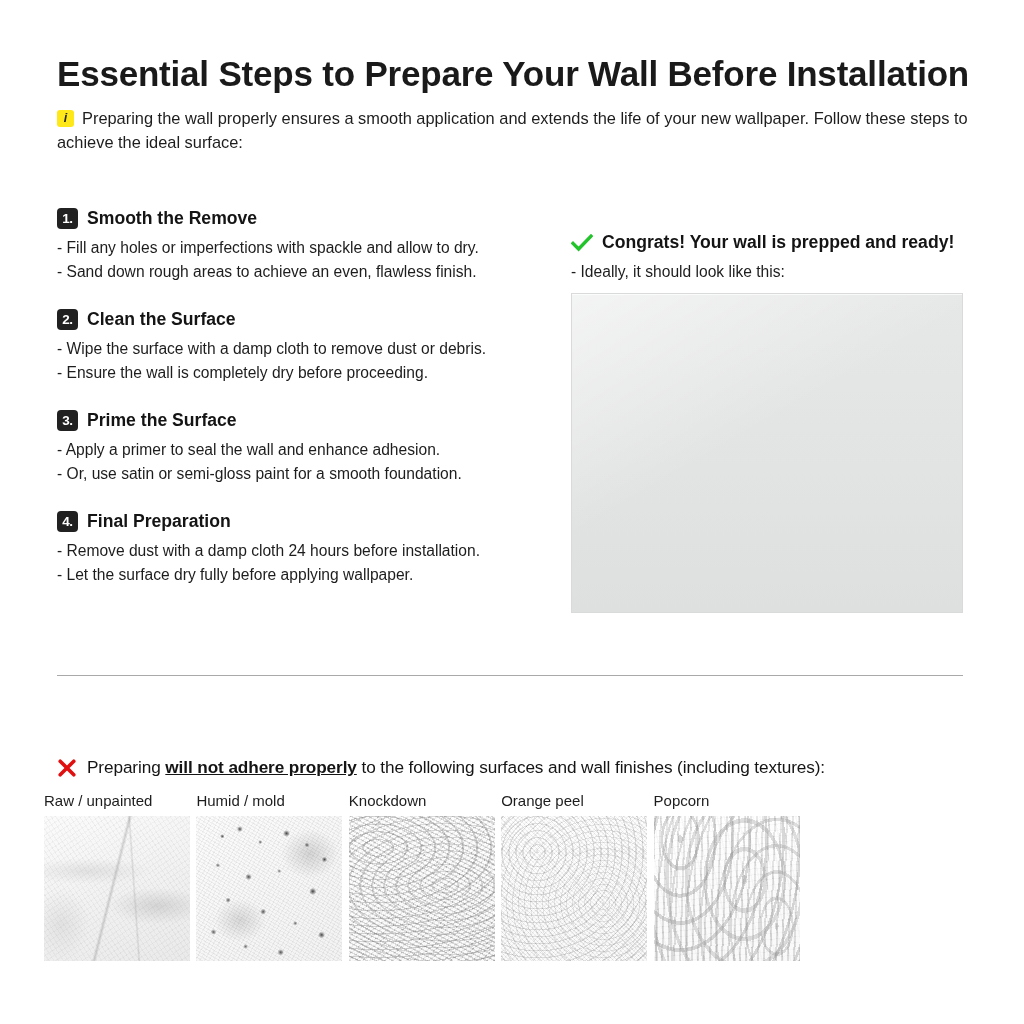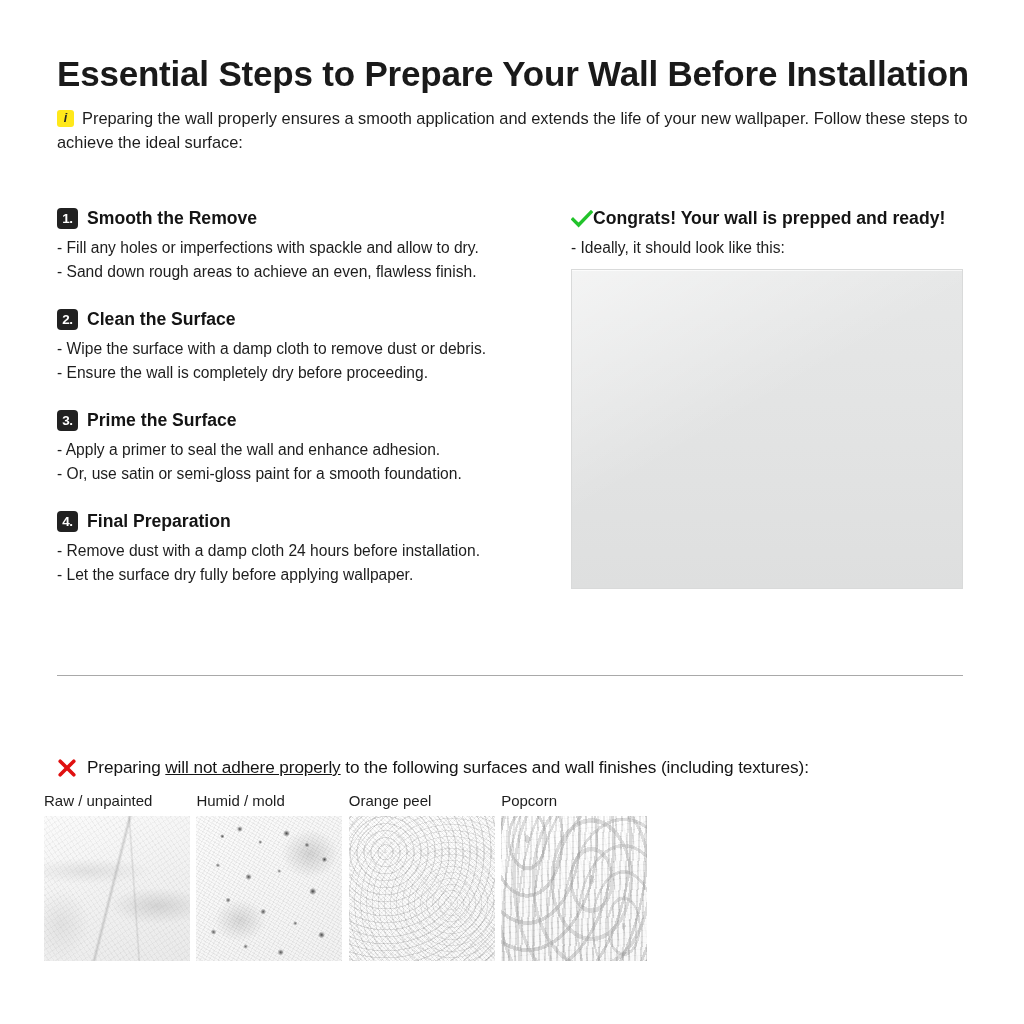--- a/index.html
+++ b/index.html
@@ -45,21 +45,21 @@
     background: #212121; border-radius: 4px;
     color: #ffffff; font-size: 13.5px; font-weight: bold;
     display: flex; align-items: center; justify-content: center;
     letter-spacing: -0.5px;
   }
   .step-title { font-size: 17.6px; font-weight: bold; color: #141414; }
   .step-line { font-size: 15.6px; line-height: 23.5px; color: #1d1d1d; }
 
   
   .right-col { position: absolute; left: 571px; top: 208px; width: 392px; }
-  .ok-head { display: flex; align-items: center; margin-bottom: 7px; }
+  .ok-head { display: flex; align-items: center; gap: 9px; margin-bottom: 7px; margin-top: 24px; }
   .check-icon { flex: 0 0 22px; width: 22px; height: 18px; display: block; }
   .ok-title { font-size: 17.6px; font-weight: bold; color: #141414; }
   .ok-sub { font-size: 15.6px; line-height: 23.5px; color: #1d1d1d; margin-bottom: 9px; }
 
   .preview {
     width: 392px; height: 320px;
     background:
       linear-gradient(150deg, rgba(255,255,255,0.55) 0%, rgba(255,255,255,0) 45%),
       linear-gradient(180deg, #e6e7e7 0%, #e2e3e3 55%, #dedfdf 100%);
     border: 1px solid #d9dada;
@@ -72,21 +72,21 @@
     background: #a9a9a9;
   }
 
   
   .warn {
     position: absolute; left: 57px; top: 757px; width: 915px;
     display: flex; align-items: center; gap: 10px;
   }
   .x-icon { flex: 0 0 20px; width: 20px; height: 20px; display: block; }
   .warn-text { font-size: 17.2px; color: #141414; letter-spacing: -0.1px; }
-  .warn-em { font-weight: normal; text-decoration: underline; }
+  .warn-em { font-weight: bold; text-decoration: underline; }
 
   
   .thumbs {
     position: absolute; left: 44px; top: 792px; width: 906px;
     display: grid; grid-template-columns: repeat(6, 146px);
     column-gap: 6.4px;
   }
   .thumb-cap {
     font-size: 15px; color: #1d1d1d; margin-bottom: 7px;
     white-space: nowrap;
@@ -259,20 +259,24 @@
       <div class="thumb-cap">Raw / unpainted</div>
       <div class="thumb-img tex-raw"></div>
     </div>
 
 
     <div>
       <div class="thumb-cap">Humid / mold</div>
       <div class="thumb-img tex-mold"></div>
     </div>
 
+    <div>
+      <div class="thumb-cap">Knockdown</div>
+      <div class="thumb-img tex-knock"></div>
+    </div>
 
     <div>
       <div class="thumb-cap">Orange peel</div>
       <div class="thumb-img tex-orange"></div>
     </div>
 
     <div>
       <div class="thumb-cap">Popcorn</div>
       <div class="thumb-img tex-pop"></div>
     </div>

